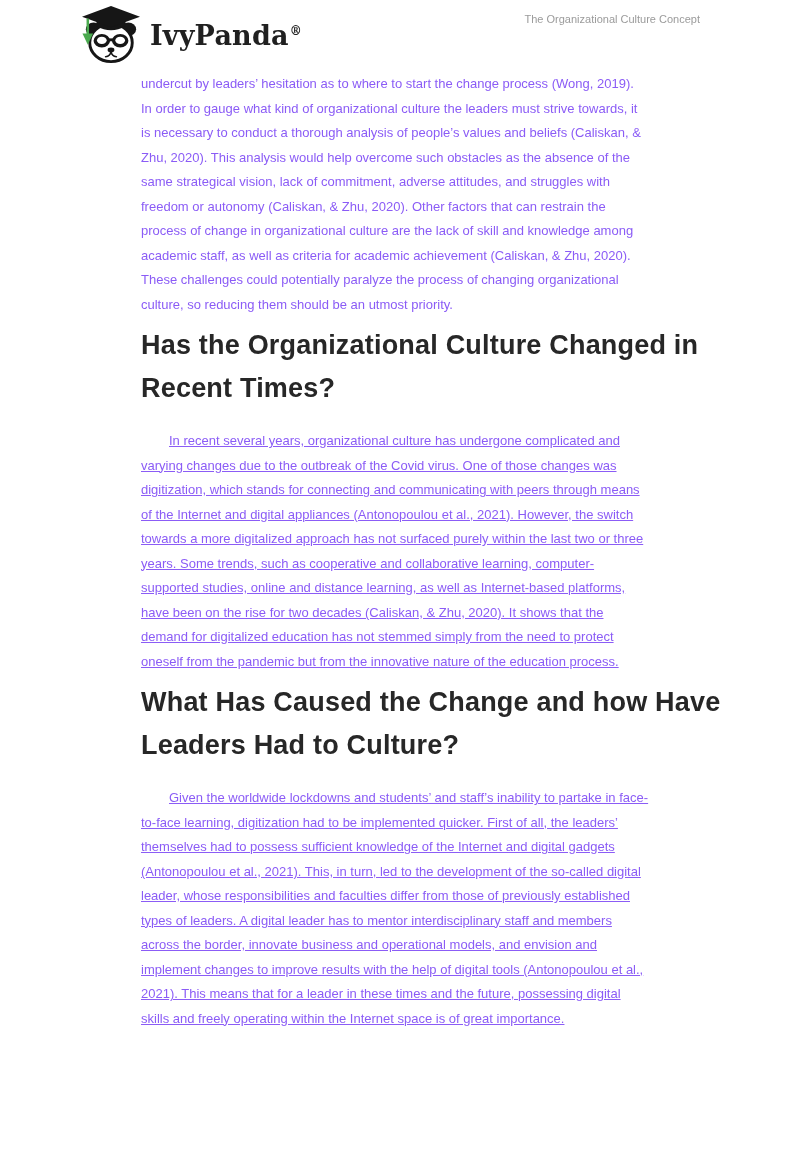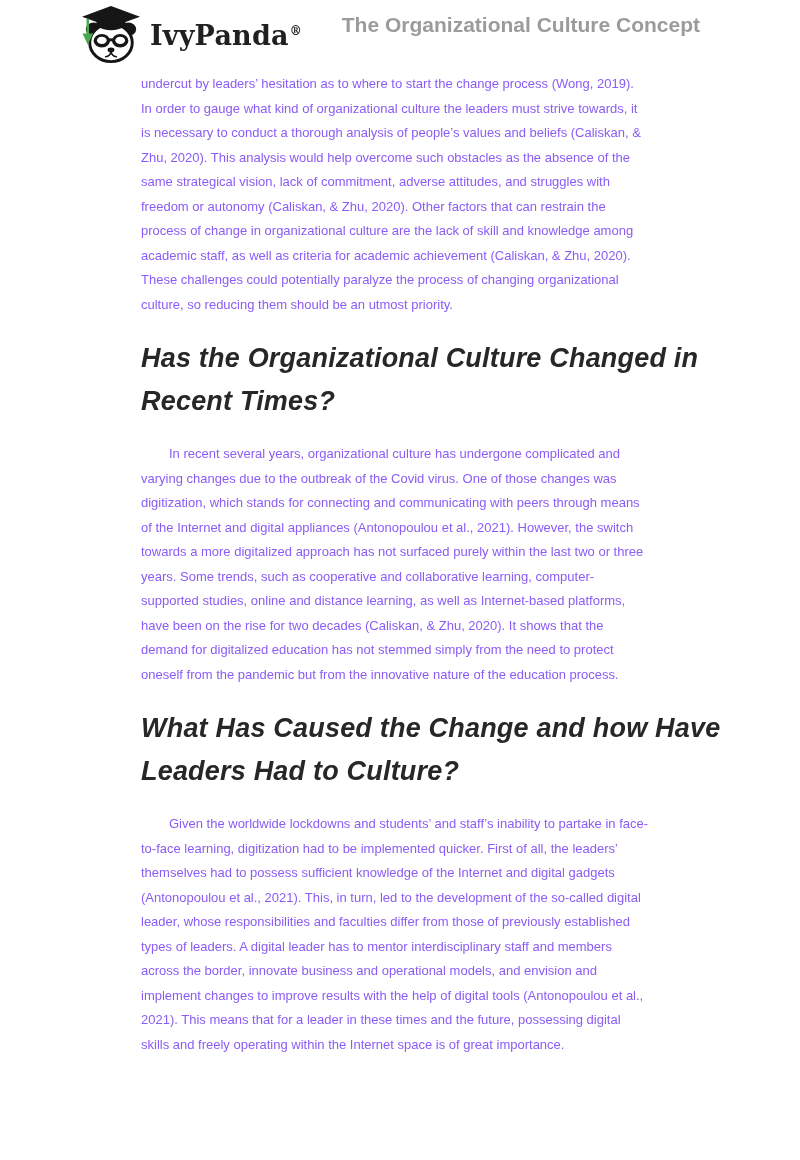--- a/index.html
+++ b/index.html
@@ -38,45 +38,43 @@
   .brand-text sup {
     font-size: 12px;
     font-weight: 700;
     vertical-align: super;
     margin-left: 1px;
   }
   .doc-title {
     position: absolute;
     top: 13px;
     right: 34px;
-    font-size: 21px;
+    font-size: 11px;
     color: #9b9b9b;
-    font-weight: bold;
   }
   
   .content {
     padding: 6px 82px 0 75px;
   }
   .body-text {
     margin: 0;
     font-size: 13px;
     line-height: 24.5px;
     color: #8b5cf6;
     white-space: pre;
   }
-  .body-text.indent { text-indent: 28px; }
+  .body-text.indent { text-indent: 28px; text-decoration: underline; }
   .section-heading {
-    margin: 20px 0 19px 0;
+    margin: 7px 0 19px 0;
     font-size: 27px;
     line-height: 43px;
     font-weight: 700;
     color: #272727;
     white-space: pre;
     letter-spacing: 0.2px;
-    font-style: italic;
   }
   
   .footer-url {
     position: absolute;
     right: 34px;
     bottom: 16px;
     font-size: 15px;
     color: #a3a3a3;
     text-decoration: none;
   }

